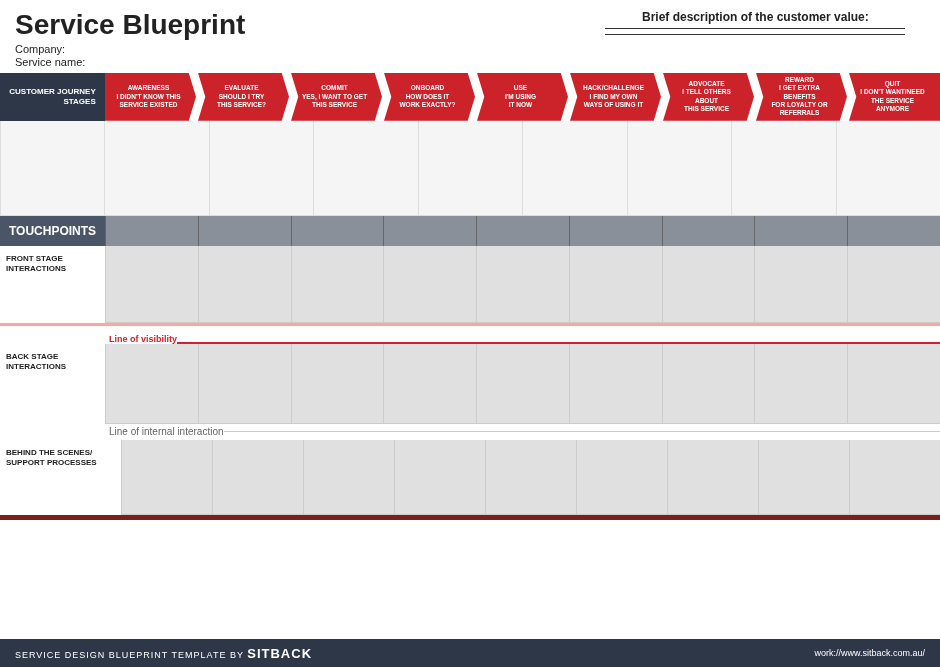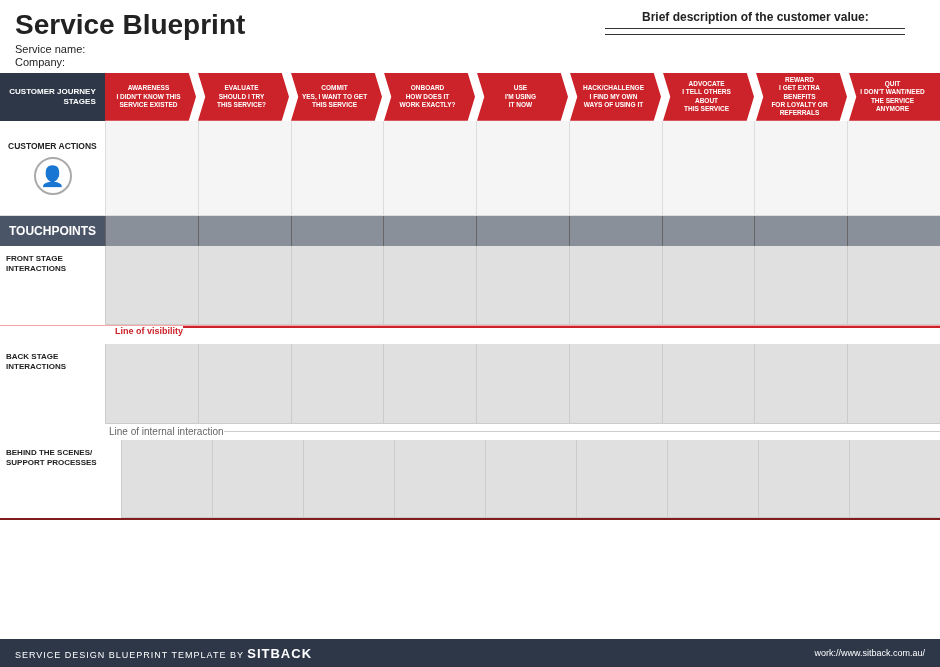--- a/index.html
+++ b/index.html
@@ -33,37 +33,37 @@
     .avatar-circle { width: 38px; height: 38px; border: 2px solid #aaa; border-radius: 50%; display: flex; align-items: center; justify-content: center; margin: 0 auto; }
     .avatar-icon { color: #999; font-size: 20px; }
 
     
     .touchpoints-row { display: flex; height: 30px; flex-shrink: 0; }
     .touchpoints-label { background: #4a5568; color: #fff; font-size: 12px; font-weight: bold; text-transform: uppercase; width: 105px; flex-shrink: 0; display: flex; align-items: center; justify-content: center; }
     .touchpoints-cells { display: flex; flex: 1; }
     .tp-cell { flex: 1; background: #8a9099; border-left: 1px solid #666; }
 
     
-    .front-stage-row { display: flex; flex: 0 0 80px; border-bottom: 1px solid #fca5a5; }
-    
-    
-    .visibility-line-row { display: flex; align-items: flex-start; height: 18px; flex-shrink: 0; margin-left: 6px; }
+    .front-stage-row { display: flex; flex: 0 0 80px; border-bottom: 3px solid #fca5a5; }
+    
+    
+    .visibility-line-row { display: flex; align-items: flex-end; height: 18px; flex-shrink: 0; }
     .visibility-line-label-space { width: 105px; flex-shrink: 0; }
     .visibility-line-label { font-size: 9px; font-weight: bold; color: #cc2229; padding-left: 4px; }
     .visibility-line { flex: 1; height: 2px; background: #cc2229; }
 
     
     .back-stage-row { display: flex; flex: 0 0 80px; }
     .internal-line-row { display: flex; align-items: center; height: 16px; flex-shrink: 0; }
     .internal-line-label-space { width: 105px; flex-shrink: 0; }
     .internal-line-label { font-size: 10px; color: #666; padding-left: 4px; }
     .internal-line { flex: 1; height: 1px; background: #ccc; }
 
     
-    .behind-row { display: flex; flex: 0 0 80px; border-bottom: 2px solid #7f1d1d; gap: 16px; }
+    .behind-row { display: flex; flex: 0 0 80px; border-bottom: 5px solid #7f1d1d; gap: 16px; }
 
     
     .footer { background: #2d3748; color: #fff; height: 28px; display: flex; align-items: center; justify-content: space-between; padding: 0 15px; margin-top: auto; flex-shrink: 0; }
     .footer-left { font-size: 9px; text-transform: uppercase; letter-spacing: 1px; }
     .footer-right { font-size: 9px; }
     .sitback-bold { font-weight: bold; font-size: 13px; }
 
     .row-label-cell-wide { width: 105px; flex-shrink: 0; display: flex; align-items: flex-start; justify-content: flex-start; flex-direction: column; padding: 8px 6px; }
     .section-label { font-size: 8px; font-weight: bold; color: #222; text-transform: uppercase; line-height: 1.3; }
 
@@ -75,22 +75,22 @@
   </style>
 </head>
 <body>
 
 <div class="page">
 
   <div class="header">
     <div class="header-left">
       <div class="header-title">Service Blueprint</div>
       <div class="header-meta">
+        <div>Company:</div>
         <div>Service name:</div>
-        <div>Company:</div>
       </div>
     </div>
     <div class="header-right">
       <div class="header-right-label">Brief description of the customer value:</div>
       <div class="header-right-line"></div>
       <div class="header-right-line"></div>
     </div>
   </div>
 
   <div class="journey-row">
@@ -122,26 +122,20 @@
       <div class="stage-arrow">
           <span><strong>REWARD</strong><br>I get extra benefits<br>for loyalty or referrals</span>
         </div>
       <div class="stage-arrow">
           <span><strong>QUIT</strong><br>I don't want/need<br>the service anymore</span>
         </div>
     </div>
   </div>
 
   <div class="customer-row">
-    <div class="row-label-cell">
-      <div class="row-label">Customer actions</div>
-      <div class="avatar-circle">
-        <span class="avatar-icon">👤</span>
-      </div>
-    </div>
     <div class="customer-area">
       <div class="customer-col"></div>
       <div class="customer-col"></div>
       <div class="customer-col"></div>
       <div class="customer-col"></div>
       <div class="customer-col"></div>
       <div class="customer-col"></div>
       <div class="customer-col"></div>
       <div class="customer-col"></div>
       <div class="customer-col"></div>

